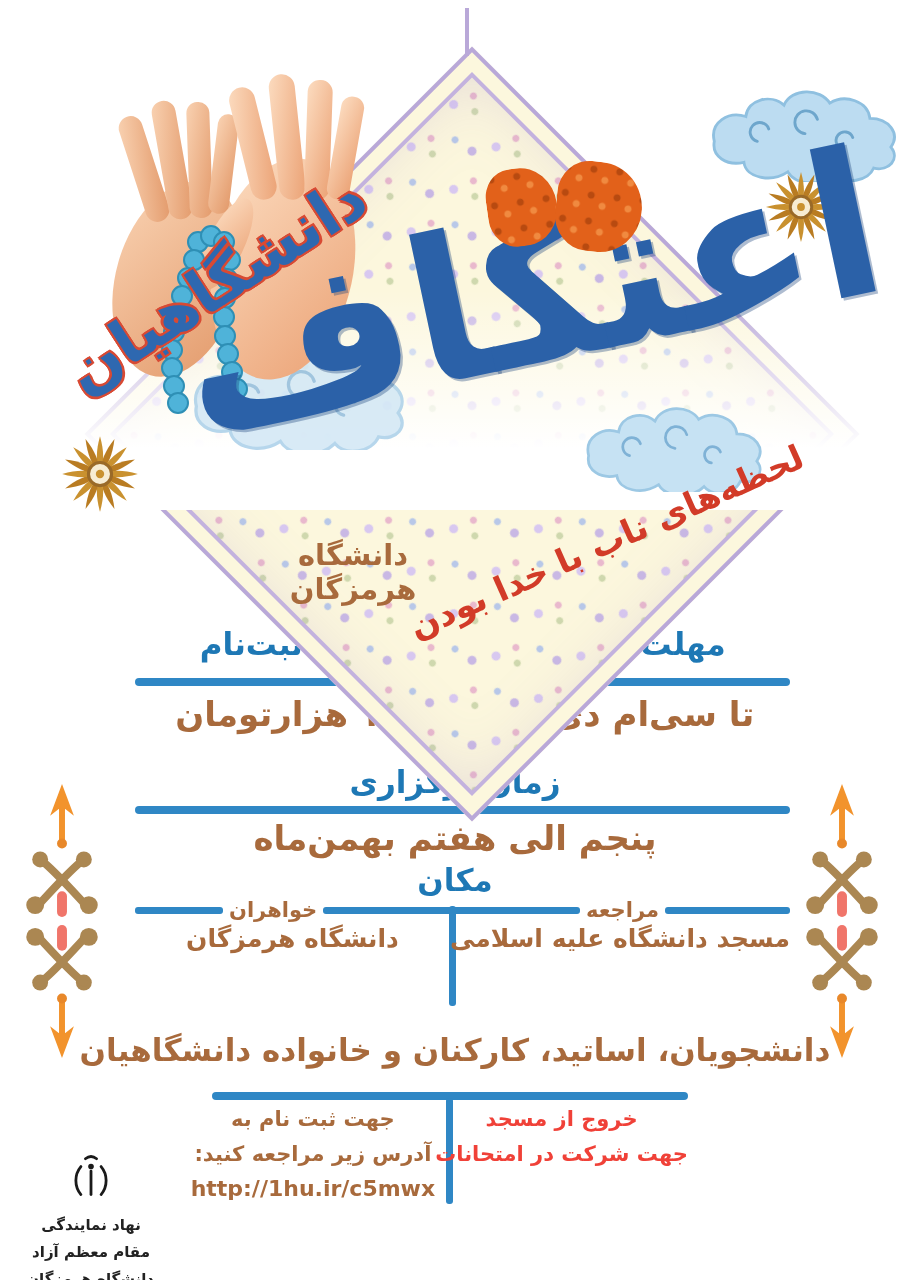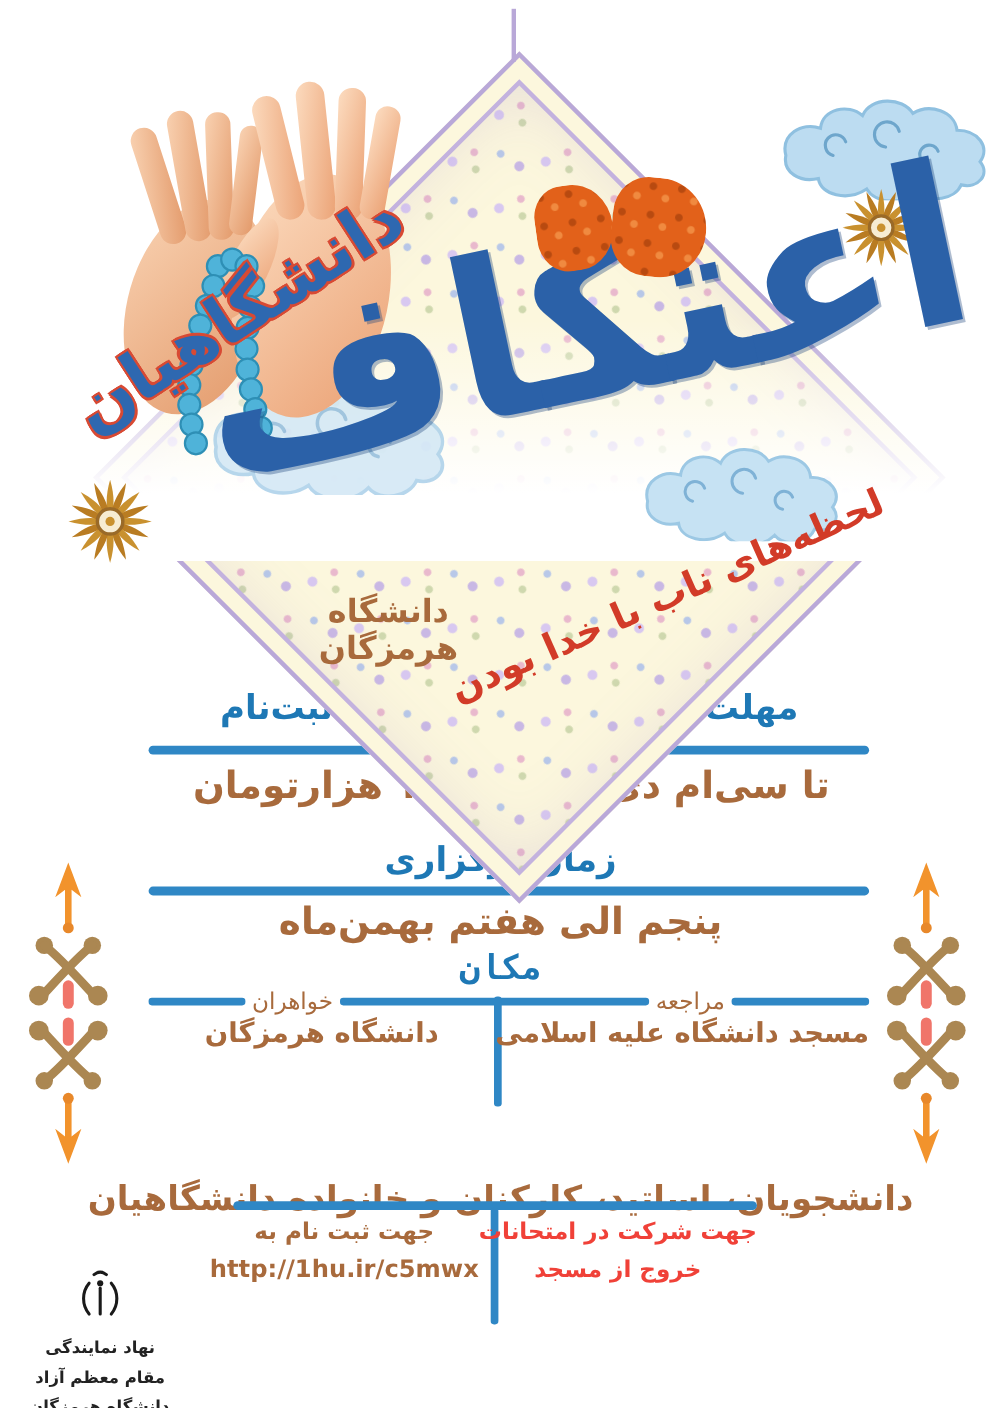--- a/index.html
+++ b/index.html
@@ -71,21 +71,21 @@
   .two-col{position:absolute; left:135px; width:655px; display:flex;}
   .two-col .col{flex:1; text-align:center;}
   .hdr{font-size:31px; font-weight:bold; white-space:nowrap;}
   .val{font-size:34px; font-weight:bold; white-space:nowrap;}
   .center-line{position:absolute; left:60px; width:790px; text-align:center; white-space:nowrap;}
   .mekan-row{
     position:absolute; left:135px; width:655px; top:898px;
     display:flex; align-items:center; gap:6px;
   }
   .mekan-row .seg{height:7px; background:#2f87c5; border-radius:3px;}
-  .mekan-row .lbl{font-size:21px; font-weight:normal; color:#a86a3c; white-space:nowrap;}
+  .mekan-row .lbl{font-size:21px; font-weight:bold; color:#a86a3c; white-space:nowrap;}
   .loc-val{font-size:25px; font-weight:bold; white-space:nowrap; line-height:1.5;}
   .ornament{position:absolute; z-index:2;}
   .bot-cols{position:absolute; left:212px; width:476px; top:1102px; display:flex;}
   .bot-cols .bcol{flex:1; text-align:center; font-weight:bold; font-size:21px; line-height:1.65; white-space:nowrap;}
   .url{direction:ltr; unicode-bidi:isolate; font-size:22px; font-weight:bold;}
   .footer-logo{
     position:absolute; left:28px; top:1152px; width:126px; text-align:center; z-index:7;
   }
   .footer-logo .line{font-size:15px; font-weight:bold; color:#222; line-height:1.8; white-space:nowrap;}
 </style>
@@ -224,21 +224,21 @@
   <div class="vline" style="left:449px; top:680px; height:84px;"></div>
   <div class="two-col" style="top:694px;">
     <div class="col val brown-text">تا سی‌ام دی‌ماه</div>
     <div class="col val brown-text">۱۰۰ هزارتومان</div>
   </div>
 
   <div class="center-line hdr blue-text" style="top:764px;">زمان برگزاری</div>
   <div class="hline" style="left:135px; top:806px; width:655px;"></div>
   <div class="center-line val brown-text" style="top:818px;">پنجم الی هفتم بهمن‌ماه</div>
 
-  <div class="center-line hdr blue-text" style="top:862px;font-family:Liberation Mono, monospace;">مکان</div>
+  <div class="center-line hdr blue-text" style="top:862px;">مکان</div>
   <div class="mekan-row">
     <div class="seg" style="width:125px;"></div>
     <div class="lbl">مراجعه</div>
     <div class="seg" style="flex:1;"></div>
     <div class="lbl">خواهران</div>
     <div class="seg" style="width:88px;"></div>
   </div>
   <div class="vline" style="left:449px; top:906px; height:100px;"></div>
   <div class="two-col" style="top:920px;">
     <div class="col loc-val brown-text">مسجد دانشگاه علیه اسلامی</div>
@@ -269,31 +269,32 @@
       <circle cx="67" cy="78" r="8" fill="#ab8752"></circle>
       <path d="M23,78 C36,88 54,108 67,122" stroke="#ab8752" stroke-width="8" fill="none" stroke-linecap="round"></path>
       <path d="M67,78 C54,88 36,108 23,122" stroke="#ab8752" stroke-width="8" fill="none" stroke-linecap="round"></path>
       <circle cx="18" cy="124" r="9" fill="#ab8752"></circle>
       <circle cx="72" cy="124" r="9" fill="#ab8752"></circle>
       <rect x="40" y="110" width="10" height="26" rx="5" fill="#f0756a"></rect>
     </g>
     <use href="#orn-half-r" transform="translate(0,280) scale(1,-1)"></use>
   </svg>
 
-  <div class="center-line brown-text" style="top:1032px; font-size:31px; font-weight:bold;margin-top:40px;">دانشجویان، اساتید، کارکنان و خانواده دانشگاهیان</div>
+  <div class="center-line brown-text" style="top:1032px; font-size:31px; font-weight:bold;">دانشجویان، اساتید، کارکنان و خانواده دانشگاهیان</div>
 
   <div class="hline" style="left:212px; top:1092px; width:476px;"></div>
   <div class="vline" style="left:446px; top:1098px; height:106px;"></div>
   <div class="bot-cols">
     <div class="bcol red-text">
+      <div>خروج از مسجد</div>
       <div>جهت شرکت در امتحانات</div>
-      <div>خروج از مسجد</div>
     </div>
     <div class="bcol brown-text">
       <div>جهت ثبت نام به</div>
+      <div>آدرس زیر مراجعه کنید:</div>
       <div class="url">http://1hu.ir/c5mwx</div>
     </div>
   </div>
 
   <div class="footer-logo">
     <svg width="56" height="56" viewBox="0 0 100 100">
       <g stroke="#1a1a1a" stroke-width="5" fill="none" stroke-linecap="round">
         <path d="M32,26 C20,40 20,62 32,76"></path>
         <path d="M68,26 C80,40 80,62 68,76"></path>
         <path d="M50,34 L50,76"></path>

